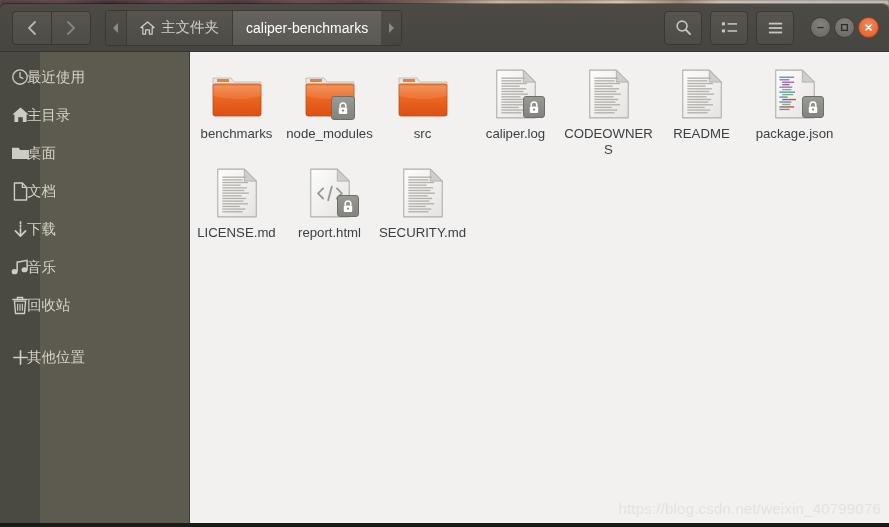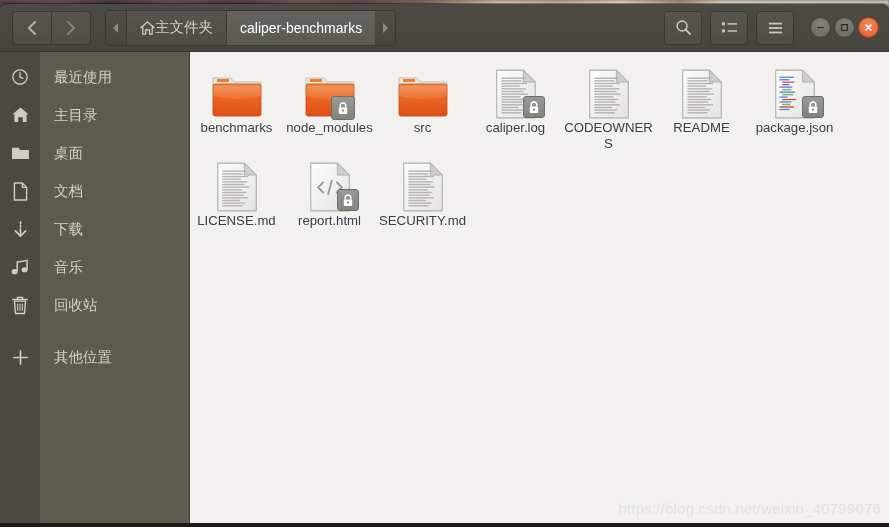--- a/index.html
+++ b/index.html
@@ -101,20 +101,21 @@
   .path-arrow {
     width: 20px;
     display: flex;
     align-items: center;
     justify-content: center;
     background: linear-gradient(180deg, #4e4d48 0%, #474641 100%);
   }
   .crumb {
     display: flex;
     align-items: center;
+    gap: 6px;
     padding: 16px 13px;
     font-size: 14.5px;
     color: #d2cfc6;
     background: linear-gradient(180deg, #565550 0%, #4c4b46 100%);
     border-left: 1px solid #3c3b36;
     cursor: default;
     white-space: nowrap;
   }
   .crumb.active {
     background: linear-gradient(180deg, #64635d 0%, #5a5953 100%);
@@ -200,21 +201,21 @@
     left: 0;
     width: 40px;
     height: 38px;
     display: flex;
     align-items: center;
     justify-content: center;
   }
   .sb-label {
     font-size: 14.5px;
     color: #d5d2c8;
-    padding-left: 54px;
+    padding-left: 27px;
     white-space: nowrap;
   }
   .sb-list { position: relative; width: 100%; }
   .sb-spacer { height: 14px; }
 
   
   .content {
     flex: 1;
     background: #f2f1ef;
     position: relative;
@@ -238,21 +239,21 @@
   }
   .file-icon-wrap {
     width: 62px;
     height: 56px;
     position: relative;
     display: flex;
     align-items: flex-end;
     justify-content: center;
   }
   .file-label {
-    margin-top: 0;
+    margin-top: 6px;
     font-size: 13.2px;
     line-height: 15.5px;
     color: #3b4044;
     text-align: center;
     width: 90px;
     word-break: break-all;
   }
 
   .lockbadge {
     position: absolute;

